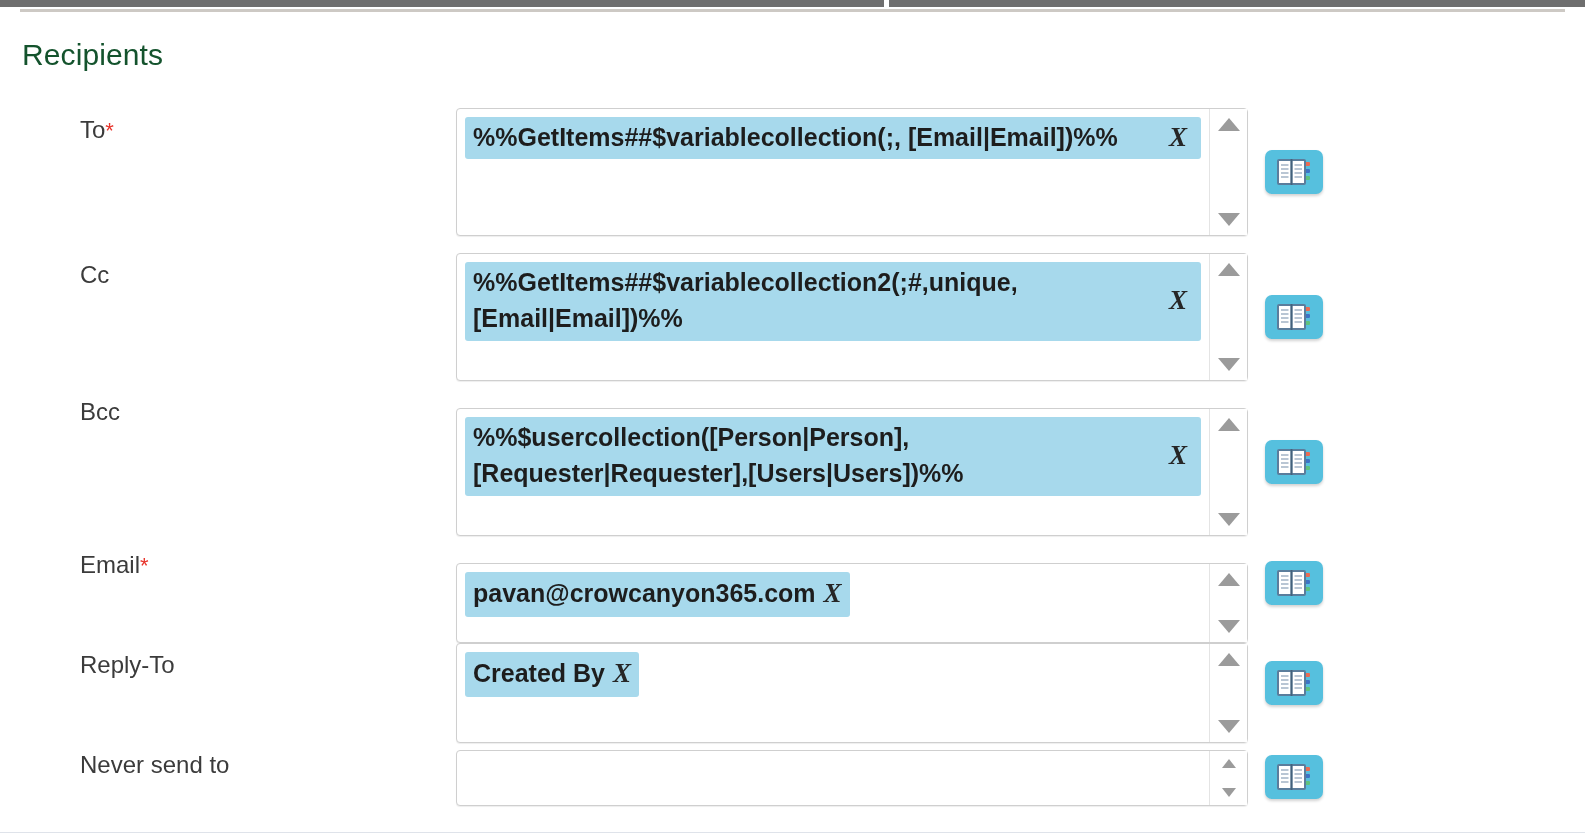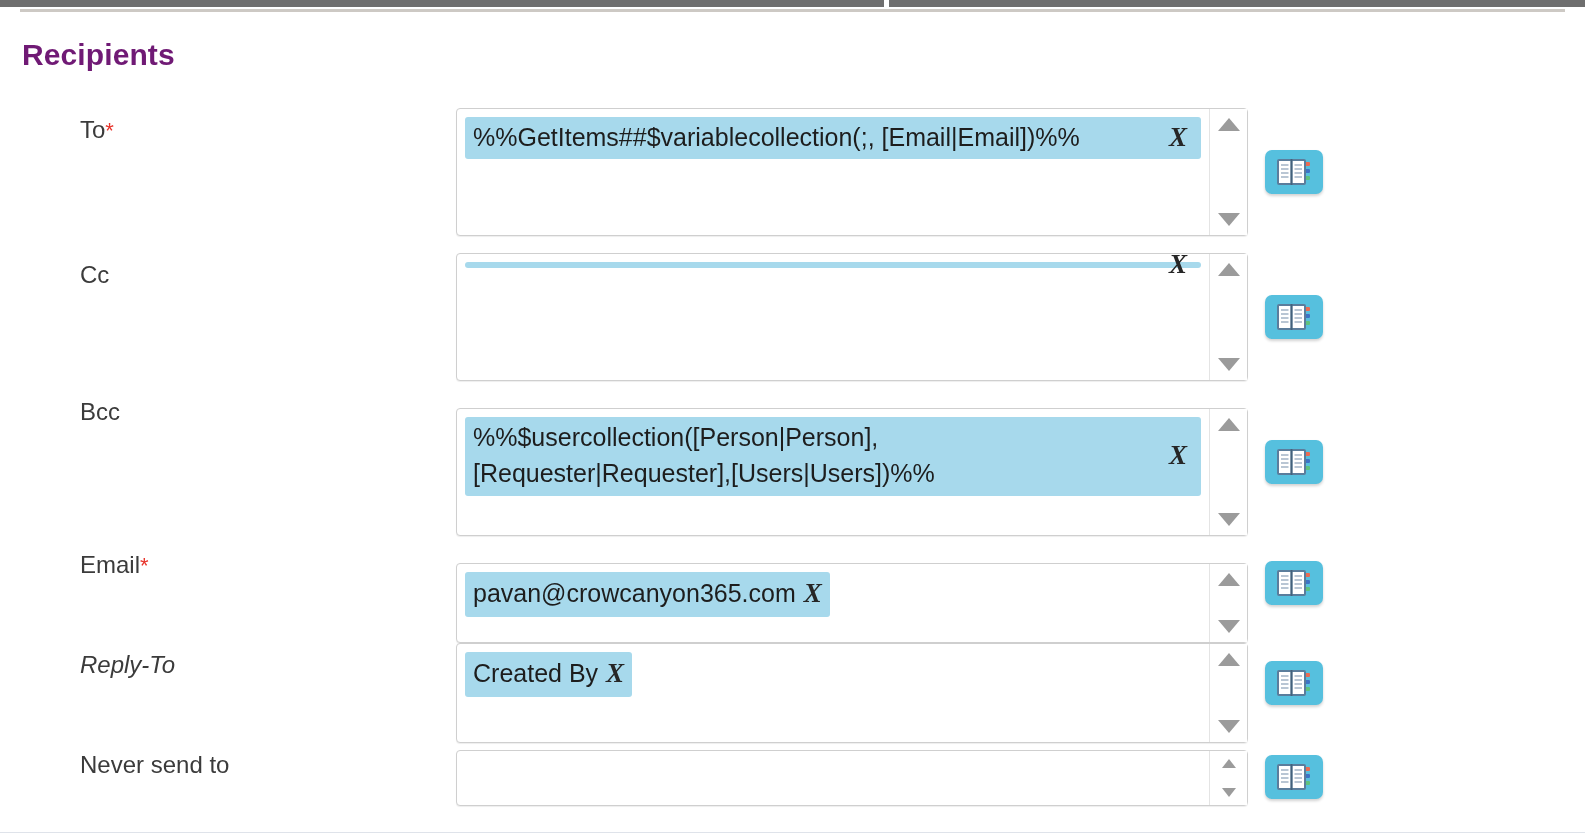--- a/index.html
+++ b/index.html
@@ -43,22 +43,22 @@
     height: 3px;
     background: #cdc9c4;
   }
 
   
   .section-title {
     position: absolute;
     top: 38px;
     left: 22px;
     font-size: 30px;
-    color: #701a75;
-    font-weight: 700;
+    color: #14532d;
+    font-weight: 400;
     letter-spacing: 0.1px;
     white-space: nowrap;
   }
 
   
   .form {
     position: absolute;
     top: 100px;
     left: 0;
     width: 1585px;
@@ -111,21 +111,21 @@
     padding: 2px 8px 4px 8px;
     border-radius: 3px;
     vertical-align: top;
     white-space: pre-wrap;
   }
   .chip.full {
     display: block;
     position: relative;
     padding-right: 60px;
   }
-  .chip-text { display: inline; }
+  .chip-text { display: inline; font-weight: bold; }
 
   .chip-x {
     font-size: 27px;
     font-weight: bold;
     color: #262626;
     font-style: italic;
     margin-left: 8px;
     cursor: pointer;
     font-family: "Liberation Serif", serif;
   }
@@ -251,21 +251,21 @@
         </svg>
       </div>
     </div>
 
     <div class="row">
       <div class="label" style="top:163px;text-align:center;">
         <span>Cc</span><span class="req"></span>
       </div>
       <div class="field-box" style="top:153px; height:128px;">
         <div class="chips">
-          <span class="chip full"><span class="chip-x">X</span></span>
+          <span class="chip full"><span class="chip-text">%%GetItems##$variablecollection2(;#,unique, [Email|Email])%%</span><span class="chip-x">X</span></span>
         </div>
         <div class="scroll">
           <span class="arrow up"></span>
           <span class="arrow down"></span>
         </div>
       </div>
       <div class="picker" style="top:195px;">
         <svg width="40" height="34" viewBox="0 0 40 34">
           <rect x="28" y="7" width="8" height="4" rx="1.2" fill="#ea6a52"></rect>
           <rect x="28" y="14" width="8" height="4" rx="1.2" fill="#3f73c4"></rect>
@@ -354,21 +354,21 @@
               <rect x="20.5" y="13" width="7.5" height="2"></rect>
             <rect x="20.5" y="17" width="7.5" height="2"></rect>
               <rect x="20.5" y="21" width="7.5" height="2"></rect>
           </g>
           <rect x="16.6" y="4" width="1.8" height="26" fill="#43617c"></rect>
         </svg>
       </div>
     </div>
 
     <div class="row">
-      <div class="label" style="top:553px;font-style:italic;">
+      <div class="label" style="top:553px;">
         <span>Reply-To</span><span class="req"></span>
       </div>
       <div class="field-box" style="top:543px; height:100px;">
         <div class="chips">
           <span class="chip"><span class="chip-text">Created By</span><span class="chip-x">X</span></span>
         </div>
         <div class="scroll">
           <span class="arrow up"></span>
           <span class="arrow down"></span>
         </div>

